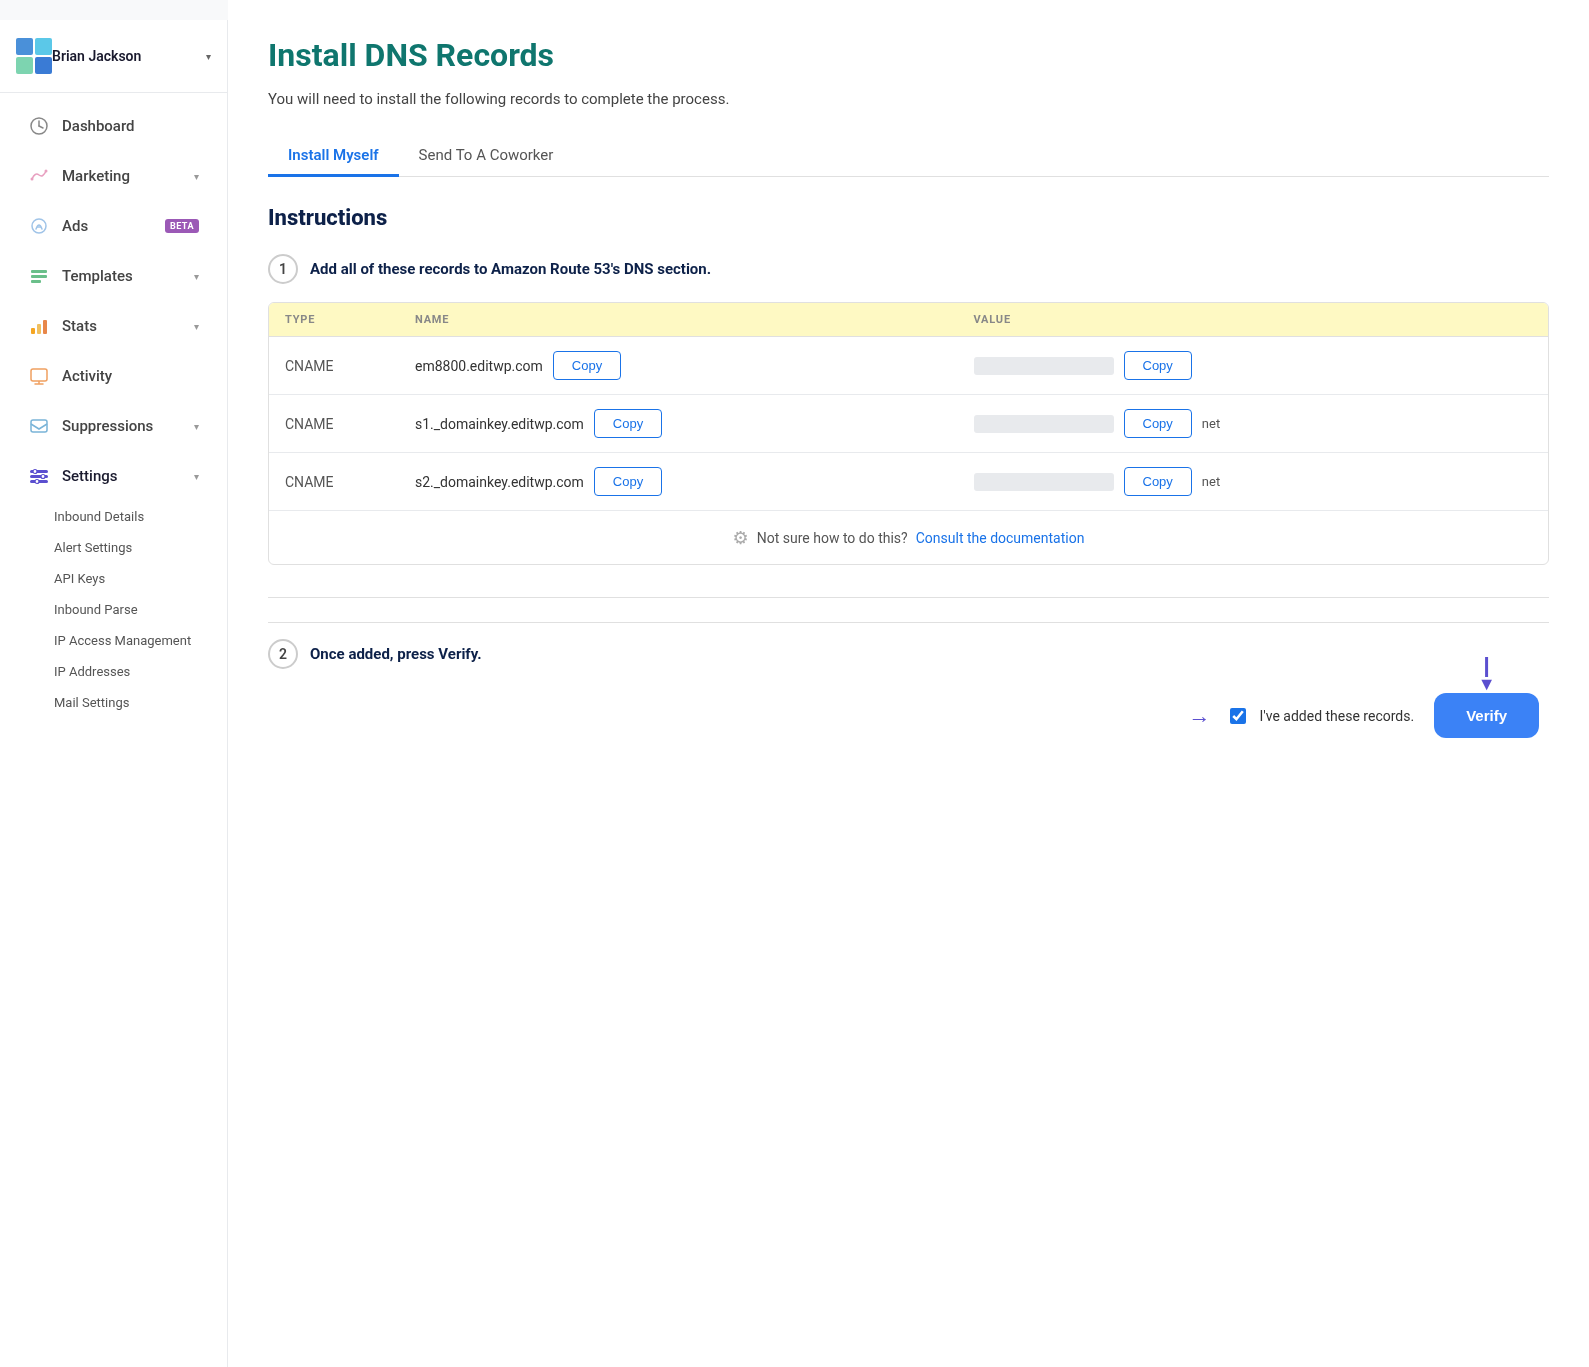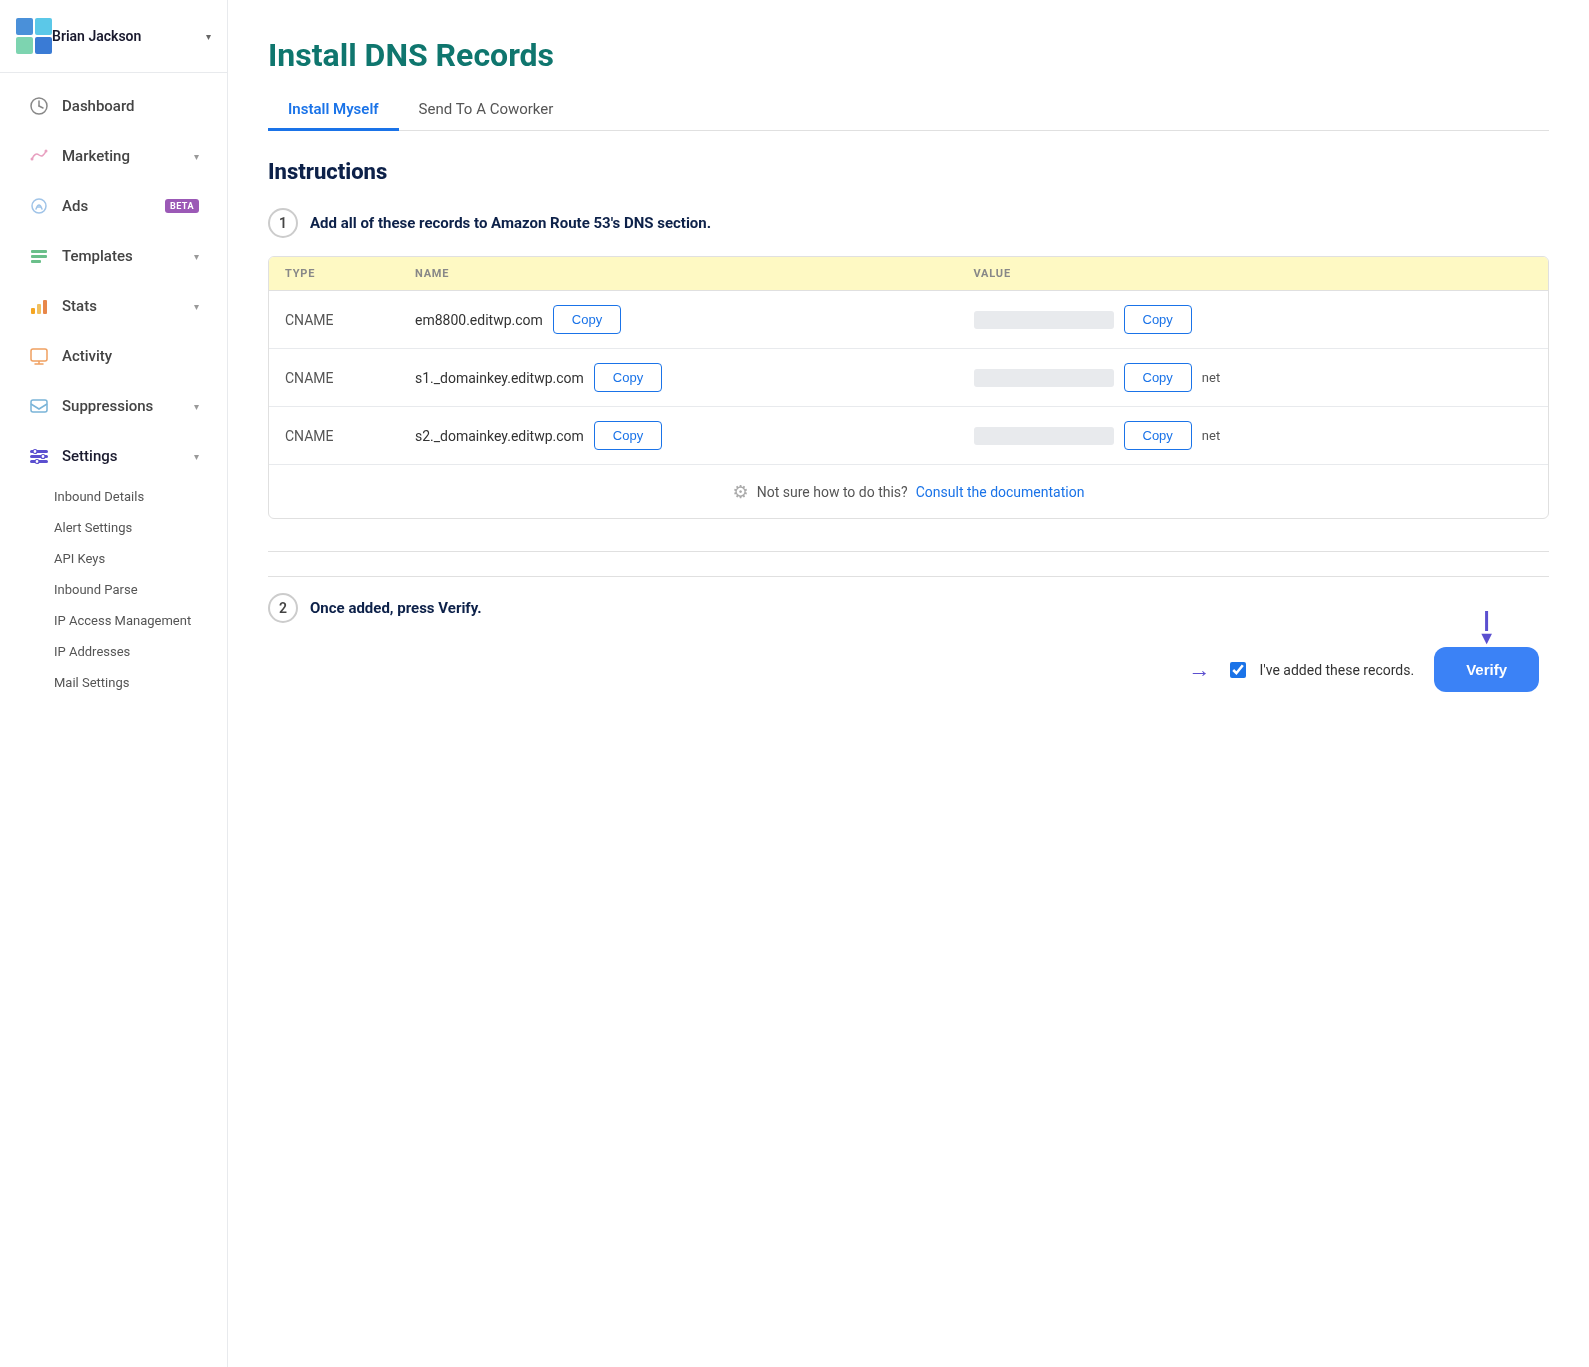--- a/index.html
+++ b/index.html
@@ -8,20 +8,21 @@
     
     .sidebar {
       width: 228px;
       min-width: 228px;
       background: #fff;
       border-right: 1px solid #e8eaed;
       display: flex;
       flex-direction: column;
       overflow-y: auto;
       padding-bottom: 20px;
+      margin-top: 20px;
     }
     .sidebar-user {
       display: flex;
       align-items: center;
       padding: 18px 16px;
       cursor: pointer;
       border-bottom: 1px solid #e8eaed;
       margin-bottom: 8px;
     }
     .sidebar-user-name {
@@ -440,20 +441,21 @@
   </div>
   <div class="sidebar-sub-item">
     <span>Mail Settings</span>
   </div>
 
 </aside>
 
 <main class="main-content">
 
   <h1 class="page-title">Install DNS Records</h1>
+  <p class="page-description">You will need to install the following records to complete the process.</p>
 
   <div class="tabs-container">
     <div class="tab active">
       <span>Install Myself</span>
     </div>
     <div class="tab">
       <span>Send To A Coworker</span>
     </div>
   </div>
 

